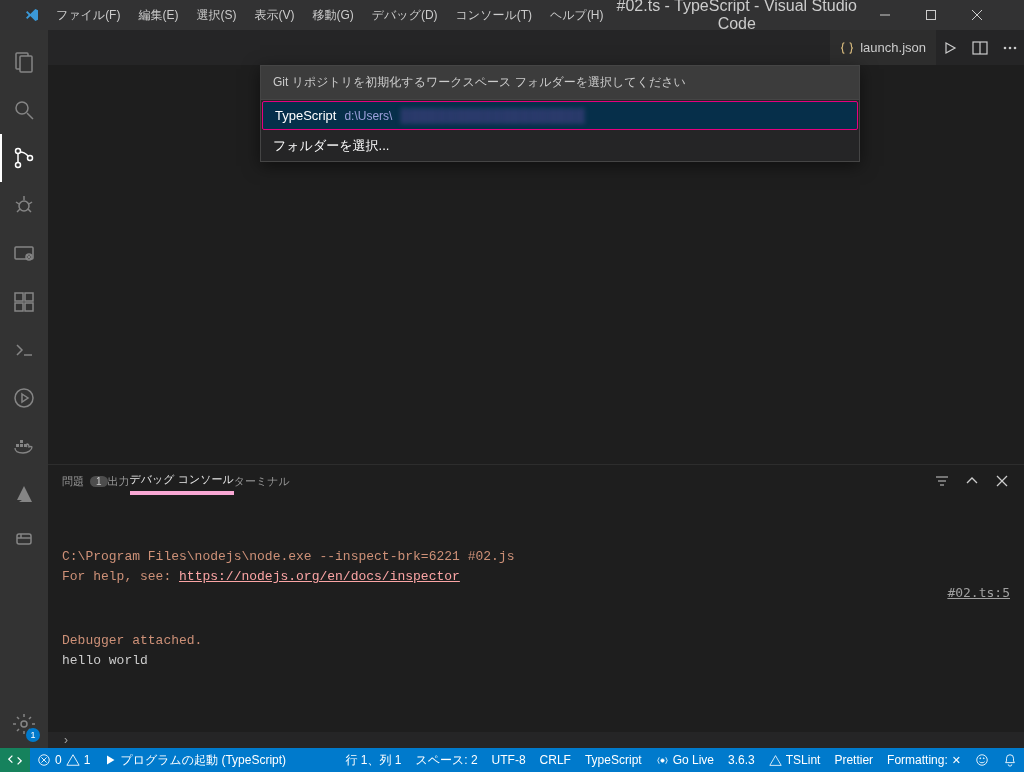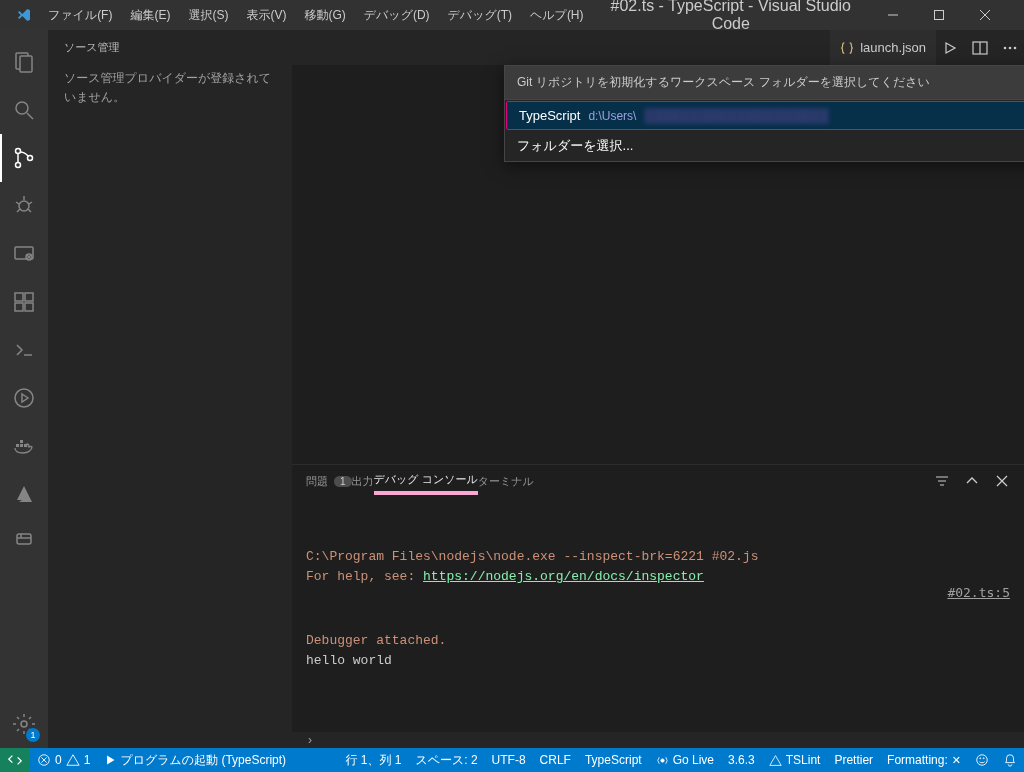--- a/index.html
+++ b/index.html
@@ -1,18 +1,18 @@
 <!DOCTYPE html>
 <html><head>
 <meta charset="utf-8">
 <style>
 * { margin: 0; padding: 0; box-sizing: border-box; }
 body { font-family: "Segoe UI", "Yu Gothic UI", sans-serif; font-size: 12px; background: #1e1e1e; color: #cccccc; width: 1024px; height: 772px; overflow: hidden; }
 
-.titlebar { height: 30px; background: #323233; display: flex; align-items: center; padding: 0 16px; }
+.titlebar { height: 30px; background: #323233; display: flex; align-items: center; padding: 0 24px; }
 .vscode-logo { width: 16px; height: 16px; margin-right: 8px; }
 .menu-list { display: flex; gap: 2px; }
 .menu-item { padding: 4px 8px; color: #cccccc; cursor: pointer; }
 .title-center { flex: 1; text-align: center; color: #cccccc; font-size: 16px; }
 .win-controls { display: flex; gap: 0; }
 .win-btn { width: 46px; height: 30px; display: flex; align-items: center; justify-content: center; color: #cccccc; }
 
 .main-row { display: flex; height: 718px; }
 
 .activity-bar { width: 48px; background: #333333; display: flex; flex-direction: column; align-items: center; padding-top: 8px; position: relative; }
@@ -48,21 +48,21 @@
 
 .panel { height: 268px; background: #1e1e1e; border-top: 1px solid #2d2d2d; display: flex; flex-direction: column; }
 .panel-tabs { height: 32px; display: flex; align-items: center; padding: 0 14px; gap: 0; font-size: 11px; color: #969696; }
 .panel-tab { display: flex; align-items: center; gap: 6px; padding: 4px 0; }
 .panel-tab.active { color: #e7e7e7; border-bottom: 4px solid #f9a8d4; }
 .panel-tab .badge { background: #4d4d4d; border-radius: 10px; padding: 0 6px; font-size: 10px; color: #cccccc; }
 .panel-actions { margin-left: auto; display: flex; gap: 14px; color: #cccccc; }
 .panel-body { flex: 1; padding: 6px 14px; font-family: Consolas, "Courier New", monospace; font-size: 13px; line-height: 1.55; color: #cccccc; position: relative; overflow: hidden; }
 .db-line { white-space: pre; }
 .c-orange { color: #ce9178; margin-top: 44px; }
-.c-link { color: #86efac; text-decoration: underline; margin-top: 12px; }
+.c-link { color: #fca5a5; text-decoration: underline; margin-top: 12px; }
 .c-blurred { filter: blur(3px); color: #b56a4a; }
 .src-link { position: absolute; right: 14px; top: 86px; color: #a0a0a0; text-decoration: underline; font-family: Consolas, monospace; }
 
 .statusbar { height: 24px; background: #007acc; display: flex; align-items: center; color: #ffffff; font-size: 12px; }
 .sb-seg { padding: 0 7px; display: flex; align-items: center; gap: 4px; height: 100%; }
 .sb-seg.remote { background: #16825d; padding: 0 8px; }
 .sb-spacer { flex: 1; }
 .sb-seg .x-icon { font-size: 11px; }
 
 svg { display: block; }
@@ -74,21 +74,21 @@
   <svg class="vscode-logo" viewBox="0 0 24 24">
       <path fill="#3b99d8" d="M17 3l-9 9 9 9 4-2V5l-4-2zM3 8l4 4-4 4 2 2 6-6-6-6-2 2z"></path>
     </svg>
   <div class="menu-list">
     <div class="menu-item">ファイル(F)</div>
     <div class="menu-item">編集(E)</div>
     <div class="menu-item">選択(S)</div>
     <div class="menu-item">表示(V)</div>
     <div class="menu-item">移動(G)</div>
     <div class="menu-item">デバッグ(D)</div>
-    <div class="menu-item">デバッグ(T)</div>
+    <div class="menu-item">コンソール(T)</div>
     <div class="menu-item">ヘルプ(H)</div>
   </div>
   <div class="title-center">#02.ts - TypeScript - Visual Studio Code</div>
   <div class="win-controls">
     <div class="win-btn">
         <svg width="10" height="10">
           <line x1="0" y1="5" x2="10" y2="5" stroke="#ccc" stroke-width="1"></line>
         </svg>
       </div>
     <div class="win-btn">
@@ -190,24 +190,20 @@
     <div class="spacer"></div>
     <div class="ab-item">
       <svg width="24" height="24" viewBox="0 0 24 24" fill="none" stroke="currentColor" stroke-width="1.5">
           <circle cx="12" cy="12" r="3"></circle>
           <path d="M12 2v3M12 19v3M4 12H1M23 12h-3M5 5l2 2M17 17l2 2M5 19l2-2M17 7l2-2"></path>
         </svg>
       <span class="ab-badge">1</span>
     </div>
   </div>
 
-  <div class="sidebar">
-    <div class="sb-header">ソース管理</div>
-    <div class="sb-body">ソース管理プロバイダーが登録されていません。</div>
-  </div>
 
   <div class="editor-area">
     <div class="tabs-row">
       <div class="tab-spacer"></div>
       <div class="editor-tab inactive">
         <svg width="14" height="14" viewBox="0 0 16 16">
             <path d="M5 2c-2 0-2 2-2 3s0 2-1 3c1 1 1 2 1 3s0 3 2 3M11 2c2 0 2 2 2 3s0 2 1 3c-1 1-1 2-1 3s0 3-2 3" stroke="#d7ba7d" fill="none" stroke-width="1.3"></path>
           </svg>
         <span>launch.json</span>
       </div>

